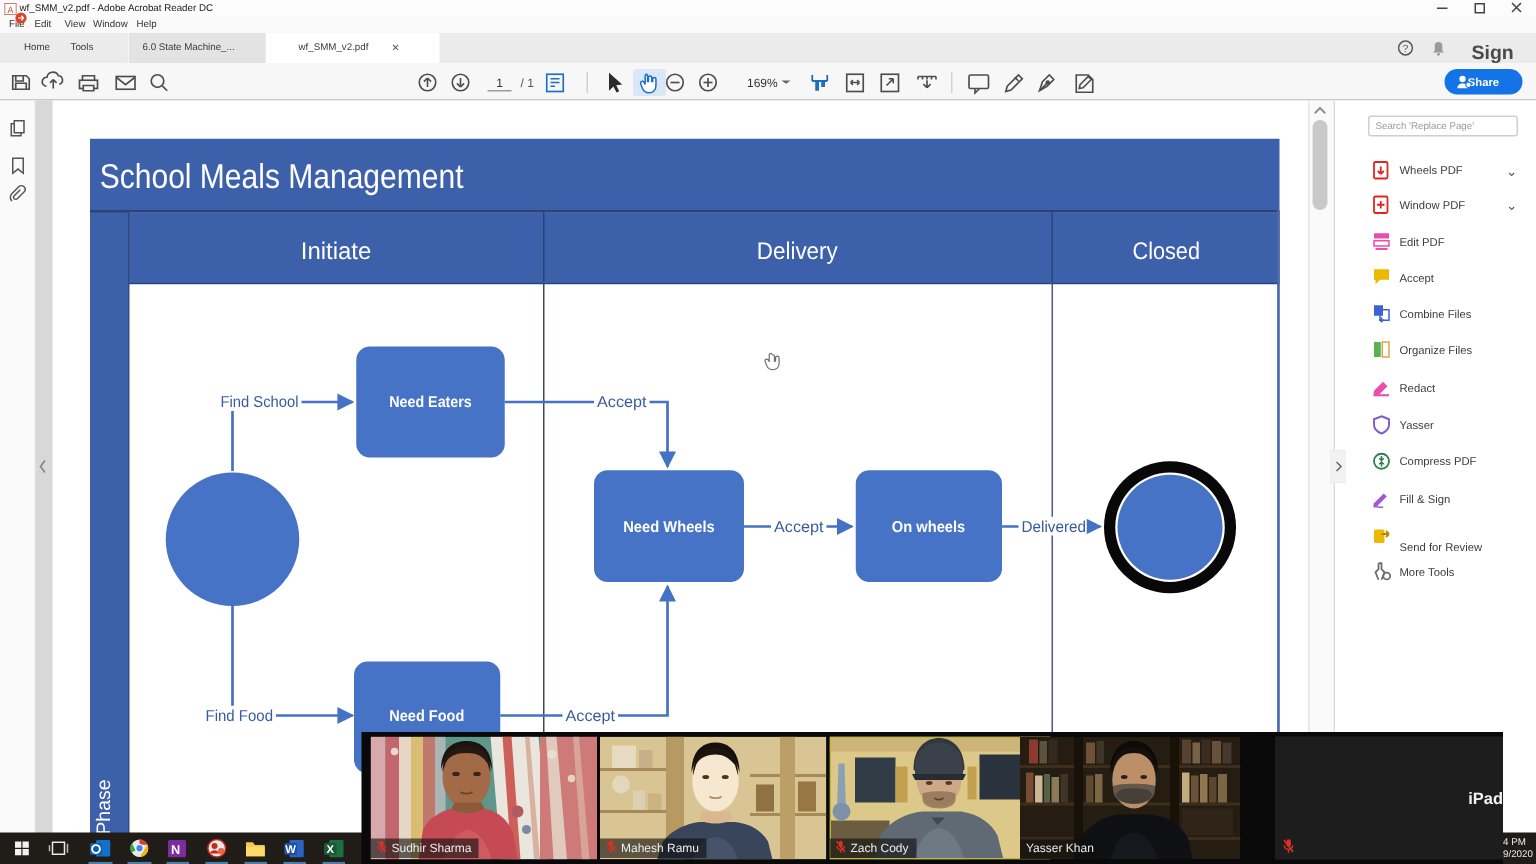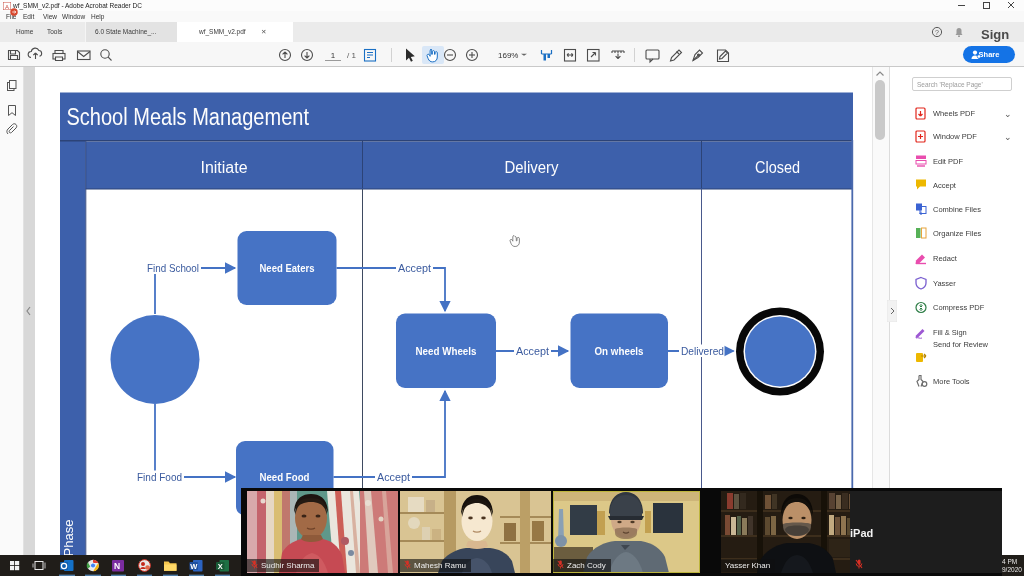--- a/index.html
+++ b/index.html
@@ -334,21 +334,21 @@
   <div class="tool" style="top:132px">Window PDF</div>
     <div class="chev" style="top:132px">⌄</div>
   <div class="tool" style="top:156.5px">Edit PDF</div>
   <div class="tool" style="top:180.5px">Accept</div>
   <div class="tool" style="top:204.5px">Combine Files</div>
   <div class="tool" style="top:229px">Organize Files</div>
   <div class="tool" style="top:253.5px">Redact</div>
   <div class="tool" style="top:278.5px">Yasser</div>
   <div class="tool" style="top:303px">Compress PDF</div>
   <div class="tool" style="top:327.5px">Fill &amp; Sign</div>
-  <div class="tool" style="top:340px">Send for Review</div>
+  <div class="tool" style="top:360px">Send for Review</div>
   <div class="tool" style="top:377px">More Tools</div>
 
   <svg class="abs" style="left:887px;top:300px" width="10" height="22" viewBox="0 0 10 22">
       <rect x="0" y="0" width="10" height="22" fill="#f2f2f2" stroke="#ddd" stroke-width="0.5"></rect>
       <path d="M4 8 l3 3 l-3 3" stroke="#666" stroke-width="1" fill="none"></path>
     </svg>
   <svg class="abs" style="left:24px;top:302px" width="9" height="18" viewBox="0 0 9 18">
       <path d="M6 5 l-3 4 l3 4" stroke="#888" stroke-width="1.2" fill="none"></path>
     </svg>
 
@@ -512,21 +512,21 @@
       <path d="M70 41 C72 42.5 74 42.5 76 41" stroke="#5d4430" stroke-width="1.1" fill="none"></path>
     </svg>
     <div style="position:absolute;left:0;top:0;width:145px;height:80px;border:1.5px solid #bdb53c;"></div>
     <div class="namebar"><svg class="micred" width="7" height="9" viewBox="0 0 7 9">
           <rect x="2.2" y="0.5" width="2.6" height="4.5" rx="1.3" fill="#d93025"></rect>
           <path d="M1 4 a2.5 2.5 0 0 0 5 0 M3.5 6.5 v2" stroke="#d93025" stroke-width="0.9" fill="none"></path>
           <line x1="0.8" y1="0.8" x2="6.2" y2="8" stroke="#d93025" stroke-width="1"></line>
         </svg>Zach Cody</div>
   </div>
 
-  <div class="vtile" style="left:721px;width:147px">
+  <div class="vtile" style="left:680px;width:147px">
     <svg width="147" height="82" viewBox="0 0 147 82">
       <rect width="147" height="82" fill="#251c12"></rect>
       <g stroke="#3d2e1c" stroke-width="2">
           <line x1="0" y1="20" x2="147" y2="20"></line>
           <line x1="0" y1="45" x2="147" y2="45"></line>
           <line x1="0" y1="68" x2="147" y2="68"></line>
         </g>
       <rect x="36" y="0" width="6" height="82" fill="#171108"></rect>
       <rect x="100" y="0" width="6" height="82" fill="#171108"></rect>
       <g>
@@ -563,21 +563,21 @@
       <ellipse cx="69.5" cy="27" rx="2.2" ry="1.3" fill="#2e2013"></ellipse>
       <ellipse cx="82.5" cy="27" rx="2.2" ry="1.3" fill="#2e2013"></ellipse>
       <path d="M62 36 C62 48 90 48 90 36 L90 33 C86 31 66 31 62 33 Z" fill="#5c5248" opacity="0.9"></path>
       <path d="M64 38 C64 47 88 47 88 38 L86 36 C82 34 70 34 66 36 Z" fill="#474039"></path>
     </svg>
     <div class="namebar" style="background:rgba(15,15,15,0.45)">Yasser Khan</div>
   </div>
 
   <div class="vtile" style="left:850px;width:152px;background:#1d1d1d">
     <div style="position:absolute;left:0;top:0;width:100%;height:100%;background:#1d1d1d"></div>
-    <div style="position:absolute;left:0;top:36px;width:152px;text-align:left;color:#f2f2f2;font-size:11px;font-weight:bold;font-family:'Liberation Sans',sans-serif">iPad</div>
+    <div style="position:absolute;left:0;top:36px;width:152px;text-align:right;color:#f2f2f2;font-size:11px;font-weight:bold;font-family:'Liberation Sans',sans-serif">iPad</div>
     <svg style="position:absolute;left:5px;bottom:4px" width="8" height="10" viewBox="0 0 8 10">
         <rect x="2.6" y="0.5" width="3" height="5" rx="1.5" fill="#d93025"></rect>
         <path d="M1.2 4.5 a2.8 2.8 0 0 0 5.6 0 M4 7.5 v2" stroke="#d93025" stroke-width="1" fill="none"></path>
         <line x1="1" y1="1" x2="7" y2="9" stroke="#d93025" stroke-width="1.1"></line>
       </svg>
   </div>
 
 </div>
 
 </body></html>

